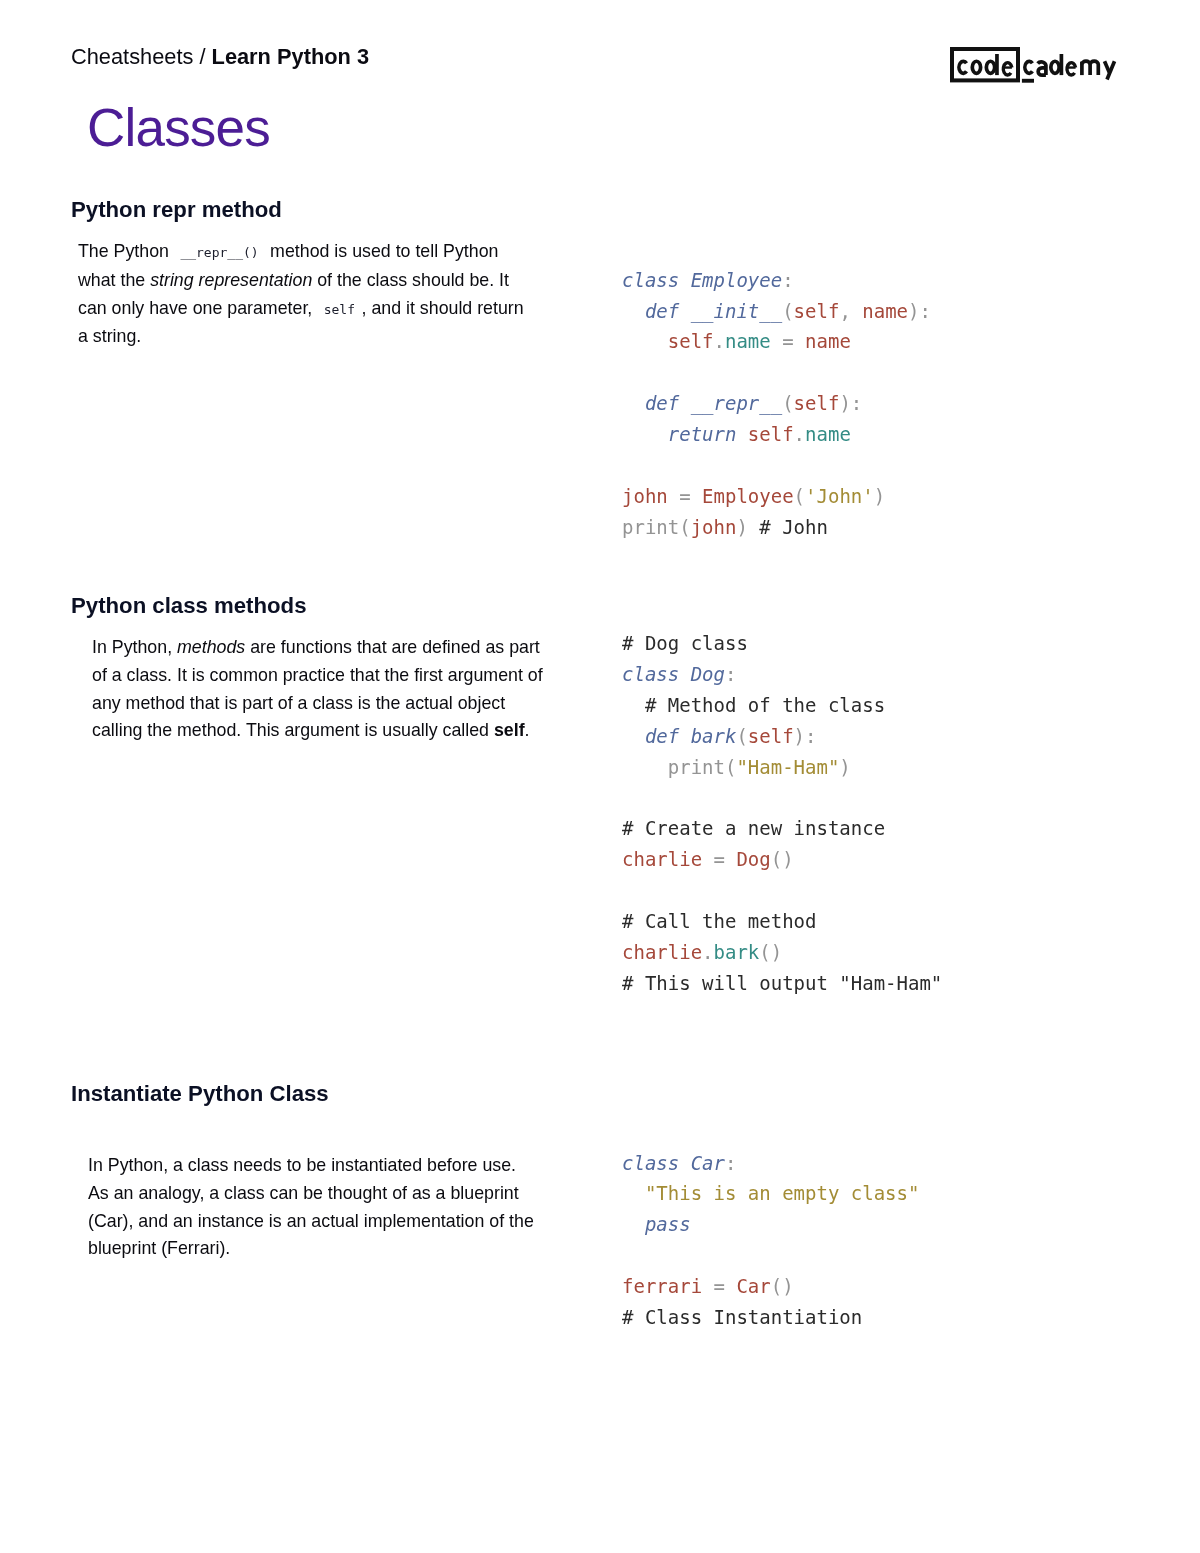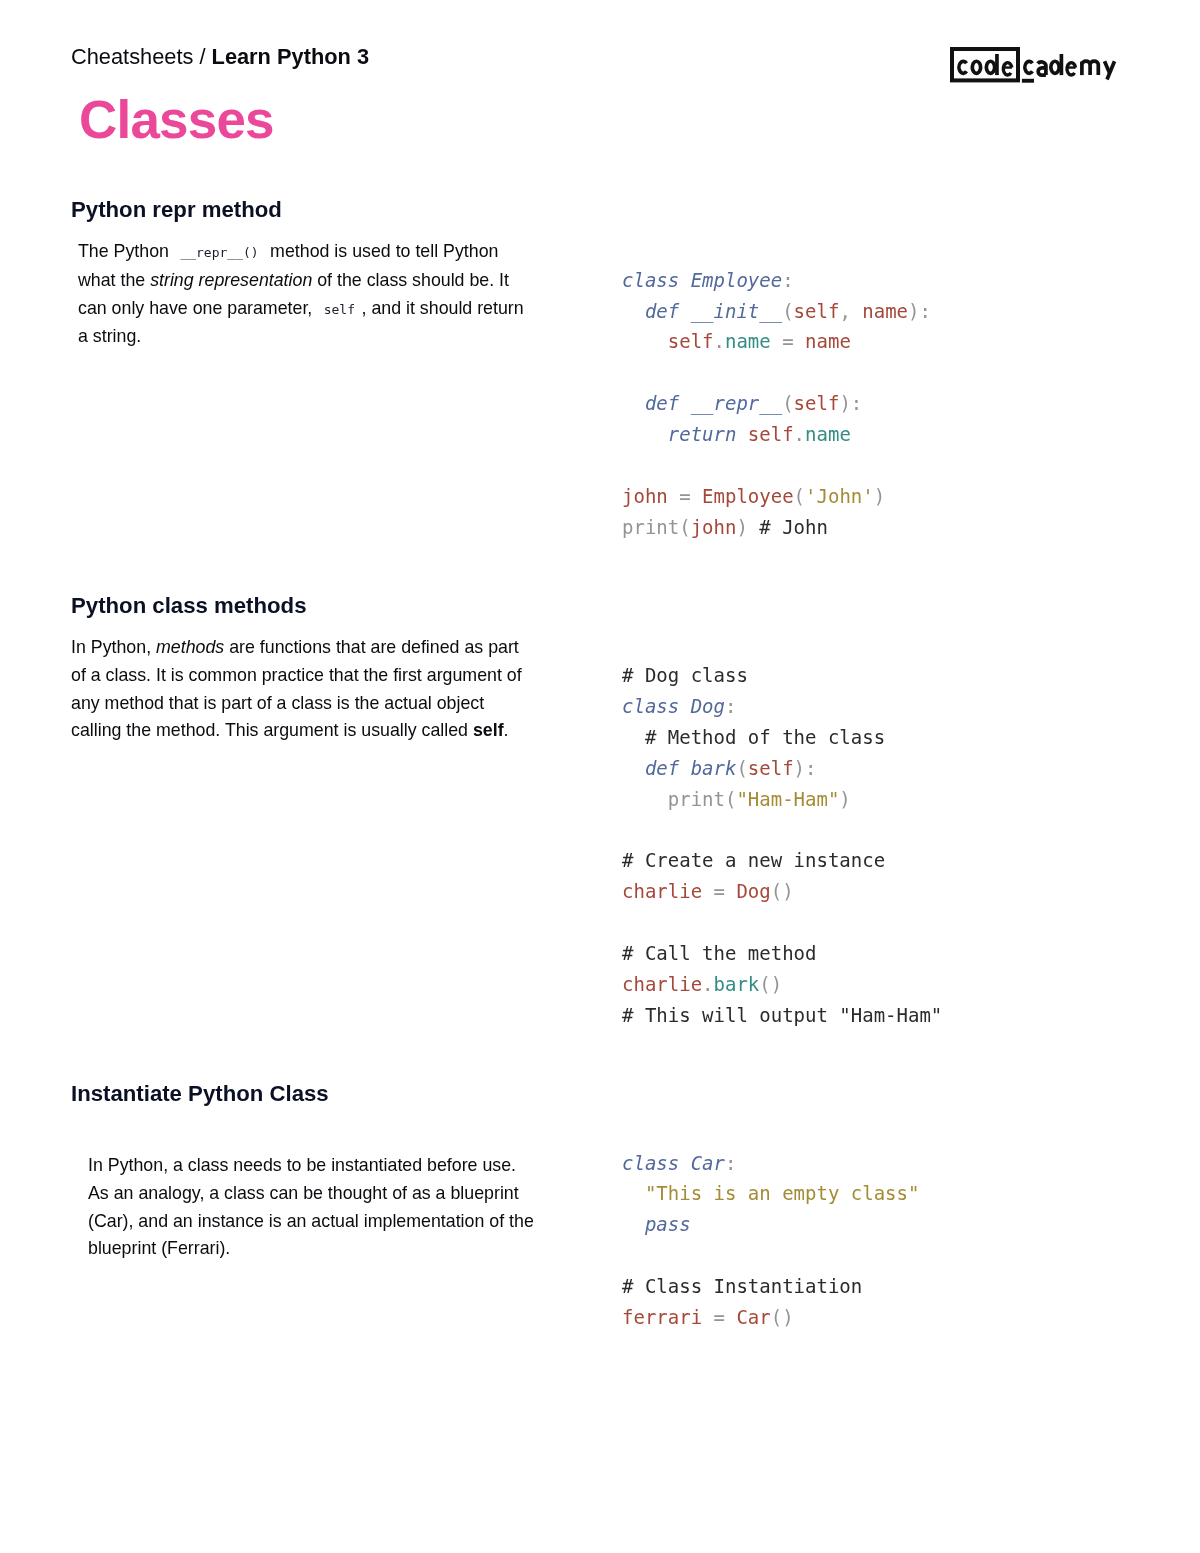--- a/index.html
+++ b/index.html
@@ -12,22 +12,22 @@
   }
   .page{position:relative;width:1200px;height:1553px;overflow:hidden;background:#fff;}
 
   
   .breadcrumb{
     position:absolute;left:71px;top:43.5px;
     font-size:21.8px;line-height:26px;color:#0b0b12;white-space:nowrap;
   }
   .breadcrumb .bc-cur{font-weight:bold;}
   .page-title{
-    position:absolute;left:71px;top:83px;margin:8px;
-    font-size:53px;line-height:58px;font-weight:bold;color:#ec4899;
+    position:absolute;left:71px;top:83px;margin:16px;
+    font-size:53px;line-height:58px;font-weight:normal;color:#4c1d95;
     letter-spacing:-0.8px;
   }
   .logo{position:absolute;left:950px;top:46.8px;width:172px;height:40px;}
 
   
   .sec-h{
     position:absolute;left:71px;margin:0;
     font-size:22.2px;line-height:26px;font-weight:bold;color:#0b1024;
     white-space:nowrap;
   }
@@ -51,21 +51,21 @@
   }
   .k{color:#52699c;font-style:italic;}
   .r{color:#a5483a;}
   .g{color:#949494;}
   .s{color:#a38c35;}
   .t{color:#348c85;}
   .c{color:#2b2b2b;}
 
   
   #h0{top:197px;} #p0{top:238px;margin-left:7px;} #c0{top:264.6px;}
-  #h1{top:593px;} #p1{top:634px;} #c1{top:660px;}
+  #h1{top:593px;} #p1{top:634px;margin-left:21px;} #c1{top:628px;}
   #h2{top:1081px;} #p2{top:1152px;margin-left:17px;} #c2{top:1147.5px;}
 </style>
 </head>
 <body>
 
 <div class="page">
 
   <div class="breadcrumb"><span>Cheatsheets / </span><span class="bc-cur">Learn Python 3</span></div>
 
   <h1 class="page-title">Classes</h1>
@@ -100,15 +100,15 @@
   <h2 class="sec-h" id="h0">Python repr method</h2>
   <p class="sec-p" id="p0"><span>The Python </span><span class="ic">__repr__()</span><span> method is used to tell Python what the </span><i>string representation</i><span> of the class should be. It can only have one parameter, </span><span class="ic">self</span><span>, and it should return a string.</span></p>
   <div class="code" id="c0"><div><span class="k">class Employee</span><span class="g">:</span></div><div><span class="k">  def __init__</span><span class="g">(</span><span class="r">self</span><span class="g">, </span><span class="r">name</span><span class="g">):</span></div><div><span class="r">    self</span><span class="g">.</span><span class="t">name</span><span class="g"> = </span><span class="r">name</span></div><div>&nbsp;</div><div><span class="k">  def __repr__</span><span class="g">(</span><span class="r">self</span><span class="g">):</span></div><div><span class="k">    return </span><span class="r">self</span><span class="g">.</span><span class="t">name</span></div><div>&nbsp;</div><div><span class="r">john</span><span class="g"> = </span><span class="r">Employee</span><span class="g">(</span><span class="s">'John'</span><span class="g">)</span></div><div><span class="g">print(</span><span class="r">john</span><span class="g">) </span><span class="c"># John</span></div></div>
 
   <h2 class="sec-h" id="h1">Python class methods</h2>
   <p class="sec-p" id="p1"><span>In Python, </span><i>methods</i><span> are functions that are defined as part of a class. It is common practice that the first argument of any method that is part of a class is the actual object calling the method. This argument is usually called </span><b>self</b><span>.</span></p>
   <div class="code" id="c1"><div><span class="c"># Dog class</span></div><div><span class="k">class Dog</span><span class="g">:</span></div><div><span class="c">  # Method of the class</span></div><div><span class="k">  def bark</span><span class="g">(</span><span class="r">self</span><span class="g">):</span></div><div><span class="g">    print(</span><span class="s">"Ham-Ham"</span><span class="g">)</span></div><div>&nbsp;</div><div><span class="c"># Create a new instance</span></div><div><span class="r">charlie</span><span class="g"> = </span><span class="r">Dog</span><span class="g">()</span></div><div>&nbsp;</div><div><span class="c"># Call the method</span></div><div><span class="r">charlie</span><span class="g">.</span><span class="t">bark</span><span class="g">()</span></div><div><span class="c"># This will output "Ham-Ham"</span></div></div>
 
   <h2 class="sec-h" id="h2">Instantiate Python Class</h2>
   <p class="sec-p" id="p2"><span>In Python, a class needs to be instantiated before use. As an analogy, a class can be thought of as a blueprint (Car), and an instance is an actual implementation of the blueprint (Ferrari).</span></p>
-  <div class="code" id="c2"><div><span class="k">class Car</span><span class="g">:</span></div><div><span class="s">  "This is an empty class"</span></div><div><span class="k">  pass</span></div><div>&nbsp;</div><div><span class="c"># Class Instantiation</span></div><div><span class="r">ferrari</span><span class="g"> = </span><span class="r">Car</span><span class="g">()</span></div></div>
+  <div class="code" id="c2"><div><span class="k">class Car</span><span class="g">:</span></div><div><span class="s">  "This is an empty class"</span></div><div><span class="k">  pass</span></div><div>&nbsp;</div><div><span class="r">ferrari</span><span class="g"> = </span><span class="r">Car</span><span class="g">()</span></div><div><span class="c"># Class Instantiation</span></div></div>
 
 </div>
 
 </body></html>

